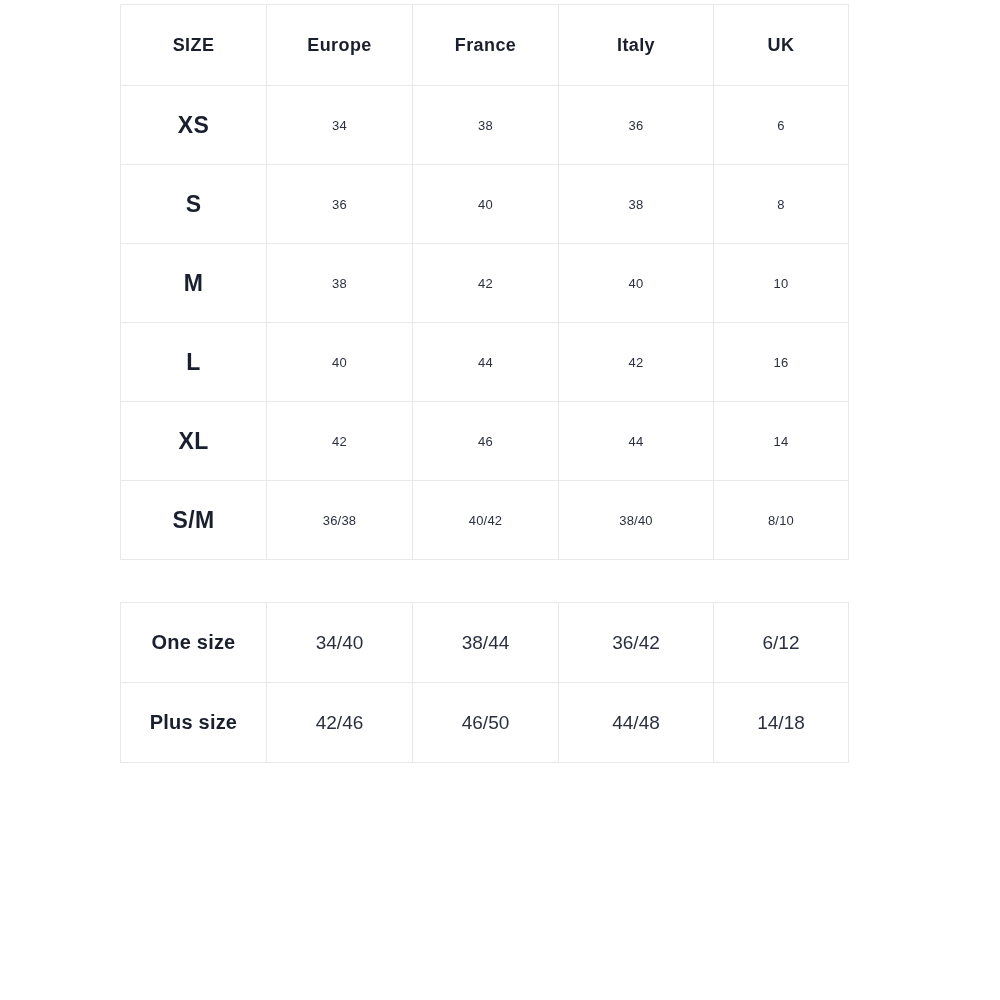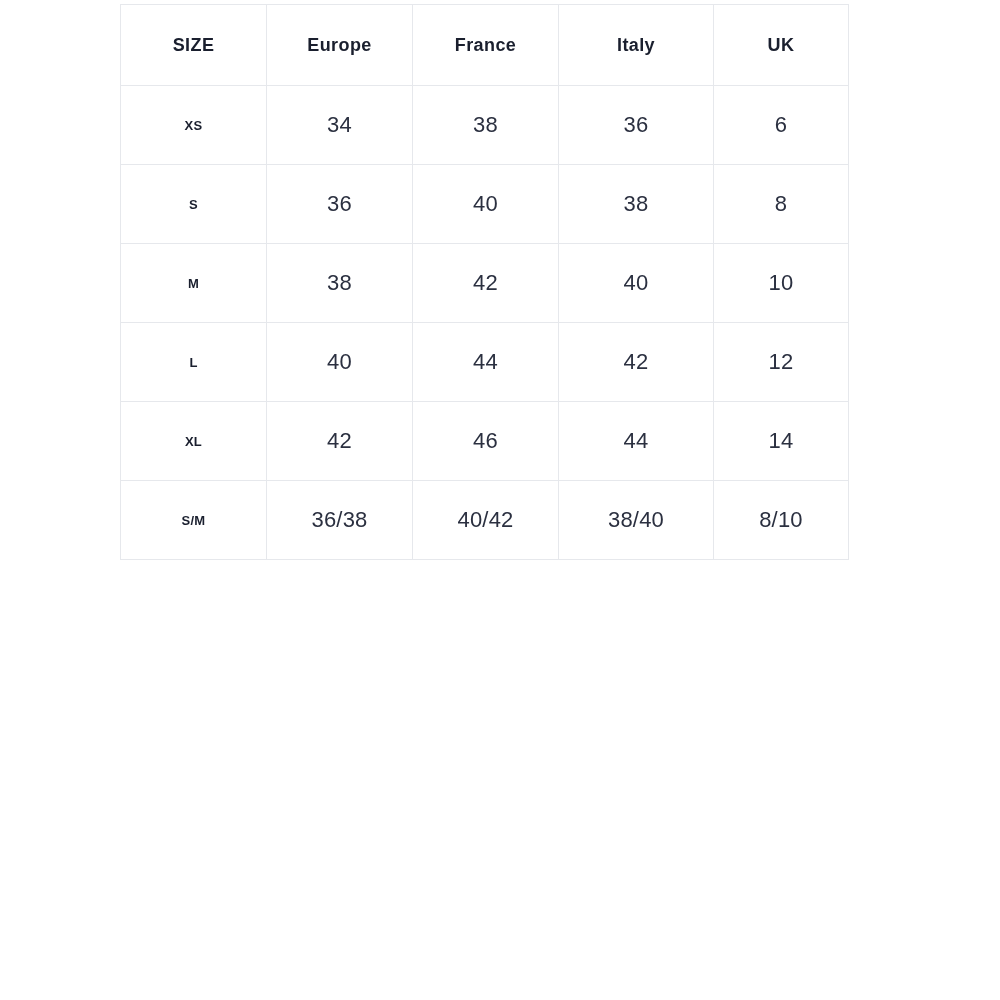--- a/index.html
+++ b/index.html
@@ -34,34 +34,34 @@
   table.size-table col.c4 { width: 135px; }
 
   table.size-table td,
   table.size-table th {
     border: 1px solid #e6e8ec;
     height: 78px;
     text-align: center;
     vertical-align: middle;
     padding: 0;
     font-weight: 400;
-    font-size: 22px;
+    font-size: 13px;
     color: #2b3040;
     letter-spacing: 0.2px;
   }
   table.size-table thead th {
     font-weight: 700;
     font-size: 18px;
     color: #1a1f2e;
     height: 80px;
     letter-spacing: 0.4px;
   }
   table.size-table tbody td.rowhead {
     font-weight: 700;
-    font-size: 13px;
+    font-size: 23px;
     color: #1a1f2e;
     letter-spacing: 0.3px;
   }
   .gap {
     height: 42px;
   }
   table.extra-table {
     border-collapse: collapse;
     table-layout: fixed;
     width: 728px;
@@ -130,21 +130,21 @@
         <td>38</td>
         <td>42</td>
         <td>40</td>
         <td>10</td>
       </tr>
       <tr>
         <td class="rowhead">L</td>
         <td>40</td>
         <td>44</td>
         <td>42</td>
-        <td>12</td>
+        <td>16</td>
       </tr>
       <tr>
         <td class="rowhead">XL</td>
         <td>42</td>
         <td>46</td>
         <td>44</td>
         <td>14</td>
       </tr>
       <tr>
         <td class="rowhead">S/M</td>
@@ -160,16 +160,30 @@
 
   <table class="extra-table">
     <colgroup>
       <col class="c0">
         <col class="c1">
         <col class="c2">
         <col class="c3">
         <col class="c4">
     </colgroup>
     <tbody>
+      <tr>
+        <td class="rowhead">One size</td>
+        <td>34/40</td>
+        <td>38/44</td>
+        <td>36/42</td>
+        <td>6/12</td>
+      </tr>
+      <tr>
+        <td class="rowhead">Plus size</td>
+        <td>42/46</td>
+        <td>46/50</td>
+        <td>44/48</td>
+        <td>14/18</td>
+      </tr>
     </tbody>
   </table>
 
 </div>
 
 </body></html>

